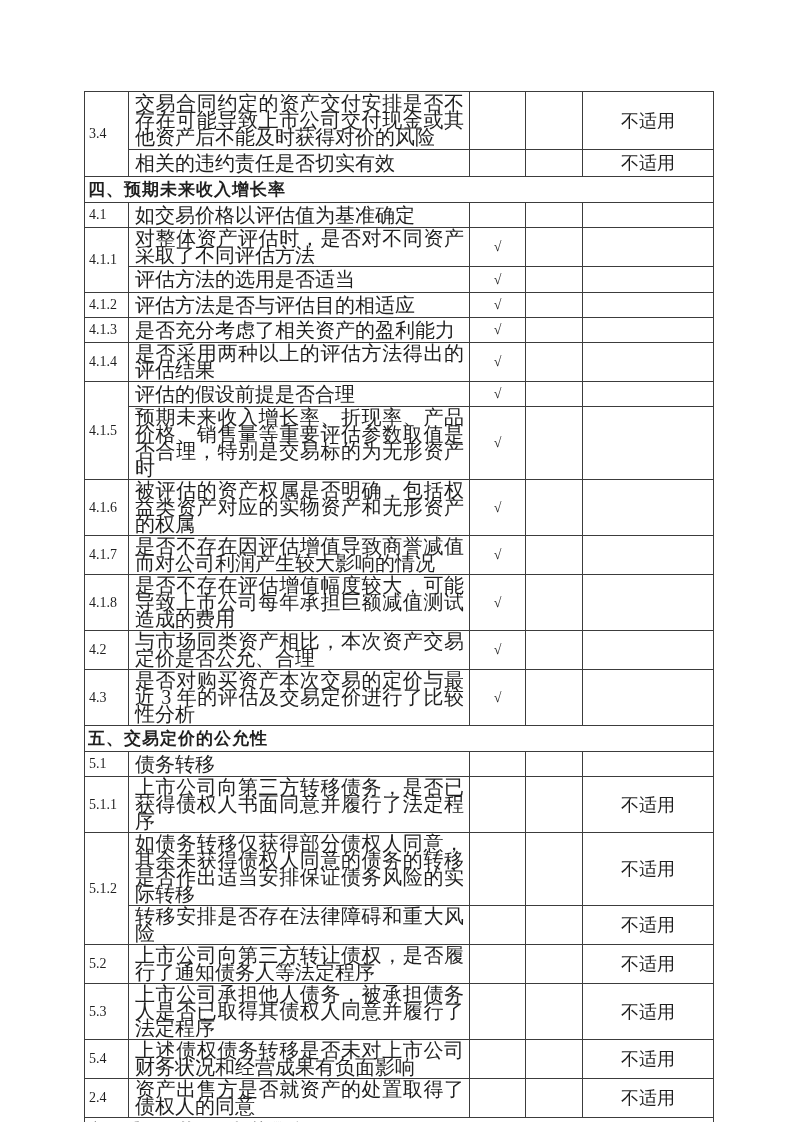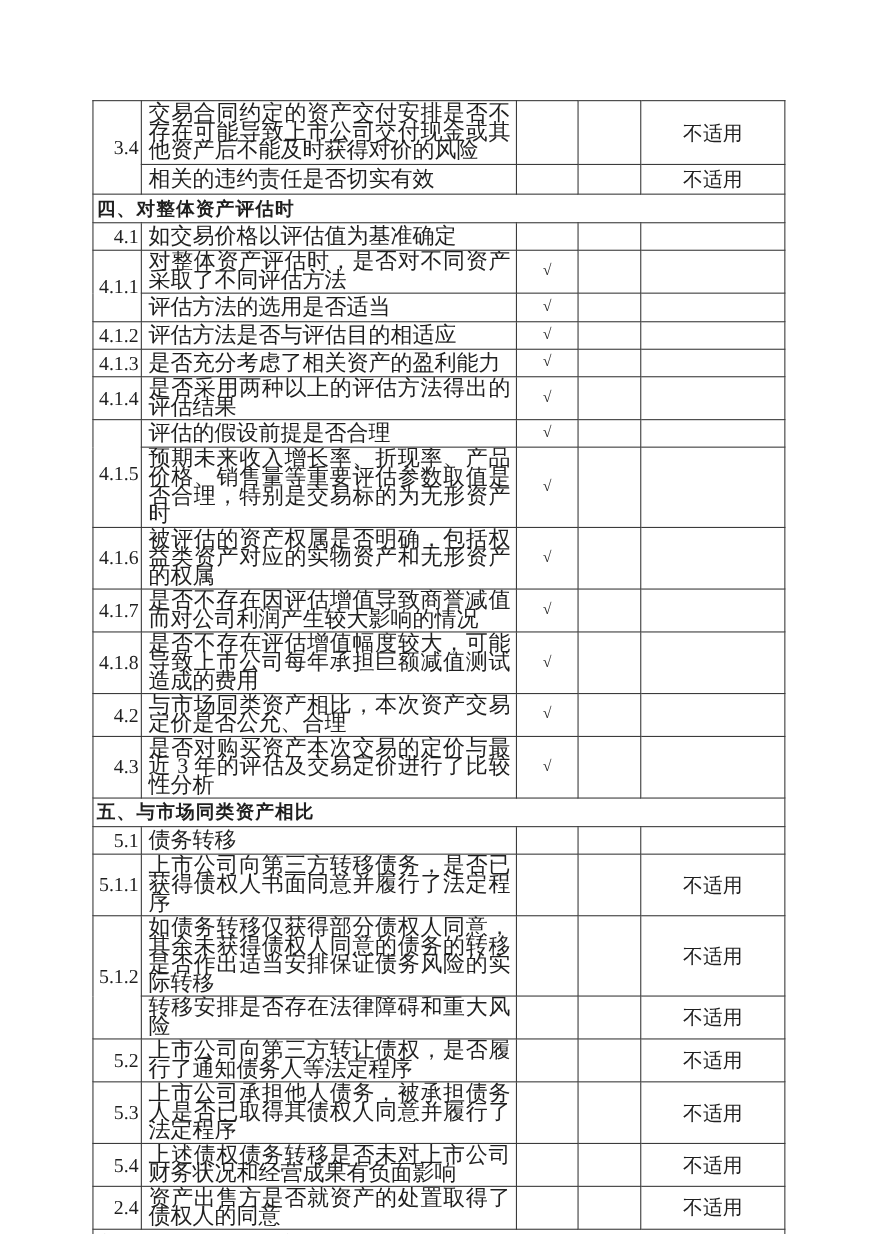--- a/index.html
+++ b/index.html
@@ -24,24 +24,24 @@
     border-collapse: collapse;
     table-layout: fixed;
     border: 1px solid #3c3c3c;
     border-bottom-width: 2px;
   }
   table.checklist td {
     border: 1px solid #3c3c3c;
     overflow: hidden;
   }
   td.num-cell {
-    font-size: 18px;
+    font-size: 14px;
     padding: 1px 2px 1px 4px;
     vertical-align: middle;
-    text-align: right;
+    text-align: left;
     white-space: nowrap;
   }
   td.item-cell {
     font-size: 20px;
     line-height: 17px;
     padding: 2px 5px 2px 6px;
     text-align: justify;
     vertical-align: middle;
   }
   td.check-cell {
@@ -84,21 +84,21 @@
           <td class="check-cell"></td>
           <td class="na-cell"><span>不适用</span></td>
         </tr>
         <tr style="height: 27px;">
           <td class="item-cell">相关的违约责任是否切实有效</td>
           <td class="check-cell"></td>
           <td class="check-cell"></td>
           <td class="na-cell"><span>不适用</span></td>
         </tr>
         <tr style="height: 26px;">
-          <td class="section-cell" colspan="5">四、对整体资产评估时</td>
+          <td class="section-cell" colspan="5">四、预期未来收入增长率</td>
         </tr>
         <tr style="height: 25px;">
           <td class="num-cell">4.1</td>
           <td class="item-cell">如交易价格以评估值为基准确定</td>
           <td class="check-cell"></td>
           <td class="check-cell"></td>
           <td class="na-cell"></td>
         </tr>
         <tr style="height: 38px;">
           <td class="num-cell" rowspan="2">4.1.1</td>
@@ -176,21 +176,21 @@
           <td class="na-cell"></td>
         </tr>
         <tr style="height: 39px;">
           <td class="num-cell">4.3</td>
           <td class="item-cell">是否对购买资产本次交易的定价与最近 3 年的评估及交易定价进行了比较性分析</td>
           <td class="check-cell"><span>√</span></td>
           <td class="check-cell"></td>
           <td class="na-cell"></td>
         </tr>
         <tr style="height: 26px;">
-          <td class="section-cell" colspan="5">五、与市场同类资产相比</td>
+          <td class="section-cell" colspan="5">五、交易定价的公允性</td>
         </tr>
         <tr style="height: 25px;">
           <td class="num-cell">5.1</td>
           <td class="item-cell">债务转移</td>
           <td class="check-cell"></td>
           <td class="check-cell"></td>
           <td class="na-cell"></td>
         </tr>
         <tr style="height: 38px;">
           <td class="num-cell">5.1.1</td>

